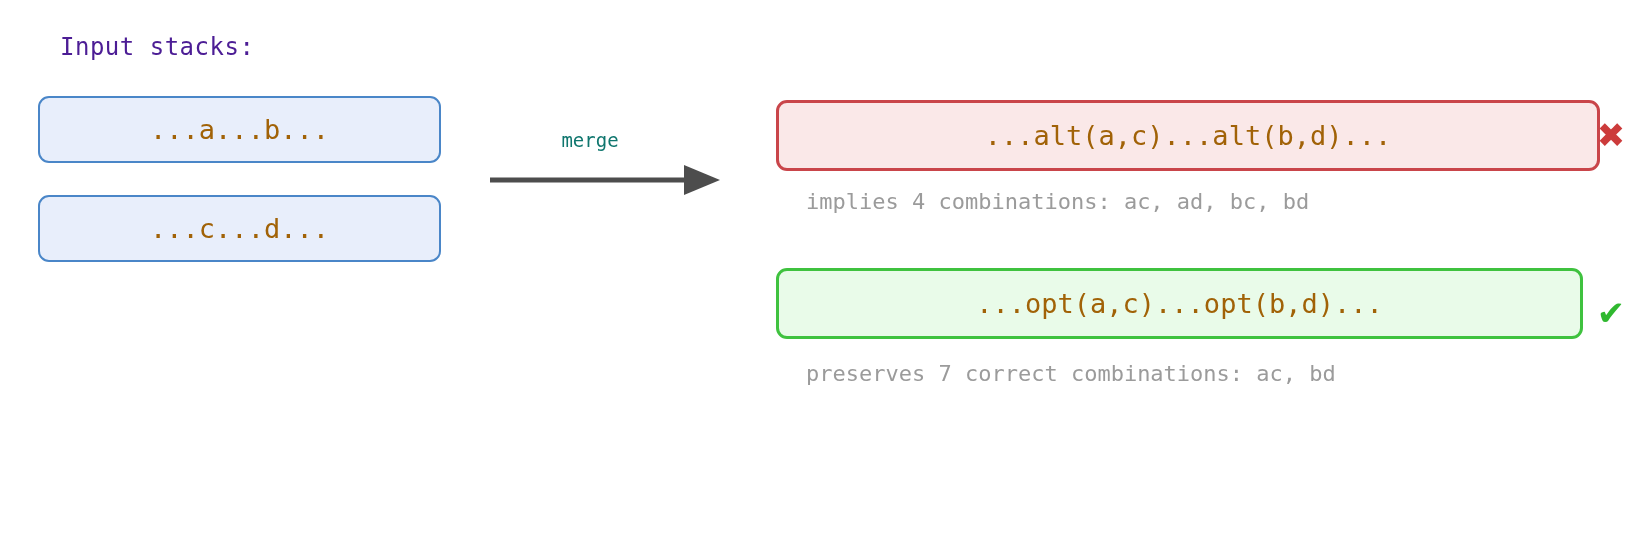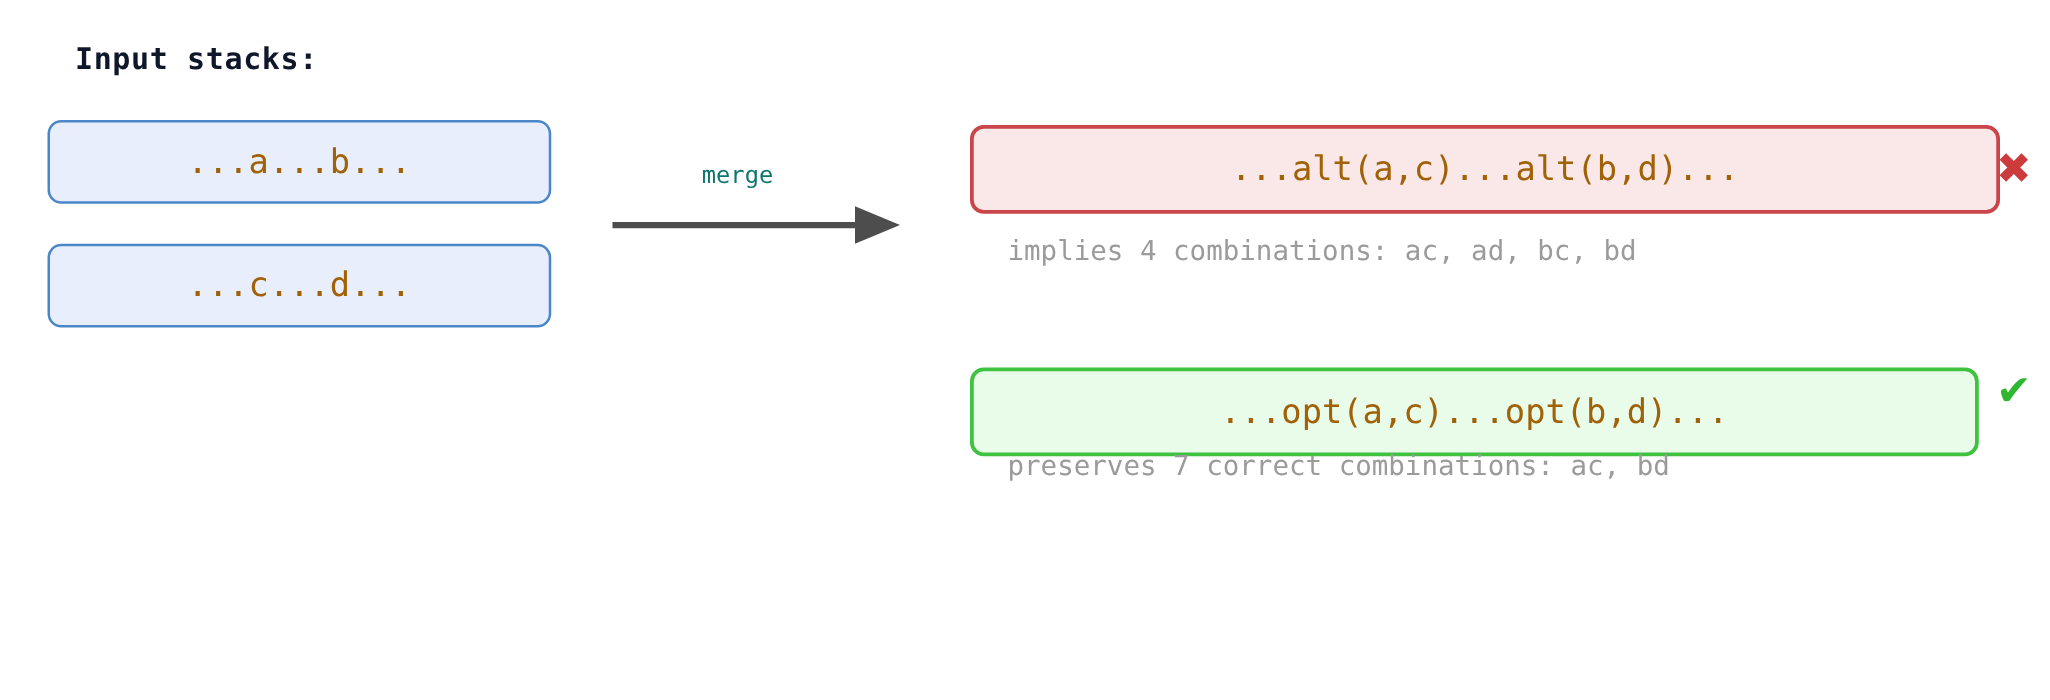--- a/index.html
+++ b/index.html
@@ -18,22 +18,22 @@
     overflow: hidden;
   }
 
   
   .heading {
     position: absolute;
     left: 60px;
     top: 33px;
     font-family: "DejaVu Sans Mono", "Liberation Mono", monospace;
     font-size: 24px;
-    font-weight: bold;
-    color: #0f172a;
+    font-weight: normal;
+    color: #4c1d95;
     letter-spacing: 0.5px;
     white-space: nowrap;
   }
 
   
   .box {
     position: absolute;
     box-sizing: border-box;
     border-radius: 11px;
     display: flex;
@@ -60,21 +60,21 @@
     left: 776px;
     top: 100px;
     width: 824px;
     height: 71px;
     border: 3px solid #c9454a;
     background: #fae8e8;
   }
 
   .box.green {
     left: 776px;
-    top: 294px;
+    top: 268px;
     width: 807px;
     height: 71px;
     border: 3px solid #3fc23f;
     background: #e9fbe9;
   }
 
   
   .merge-label {
     position: absolute;
     left: 490px;

